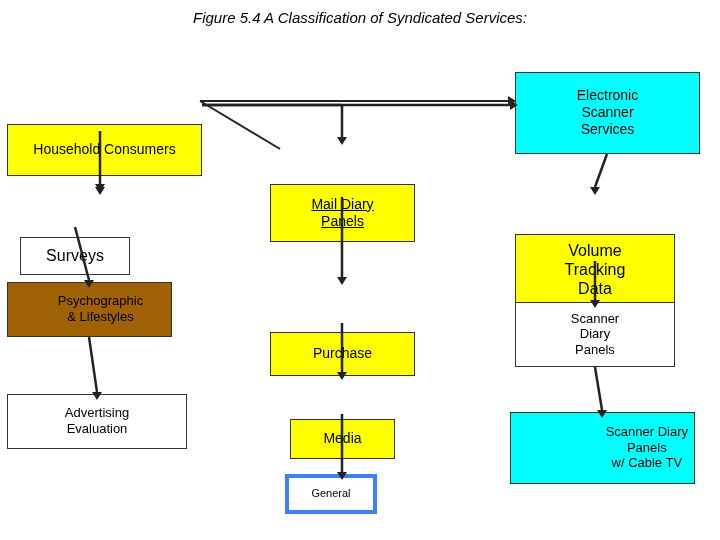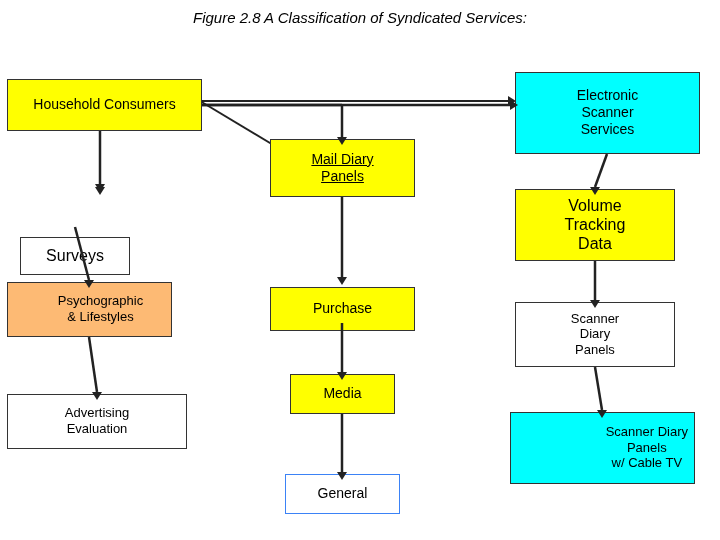--- a/index.html
+++ b/index.html
@@ -32,39 +32,39 @@
       align-items: center;
       justify-content: center;
       text-align: center;
       font-size: 14px;
       font-weight: normal;
       border: 1px solid #333;
       padding: 4px 6px;
       line-height: 1.2;
     }
 
-    .box-yellow { background: #ffff00; }
+    .box-yellow { background: #ffff00; margin-top: 45px; }
     .box-cyan { background: #00ffff; }
-    .box-magenta { background: #fdba74; color: #000; padding-left: 28px; }
+    .box-magenta { background: #a16207; color: #000; padding-left: 28px; }
     .box-white { background: white; }
 
     svg.arrows {
       position: absolute;
       top: 0;
       left: 0;
       width: 720px;
       height: 490px;
       pointer-events: none;
     }
   </style>
 </head>
 <body>
 
 <div class="figure-title">
-  <div>Figure 2.8  A Classification of Syndicated Services:</div>
+  <div>Figure 5.4  A Classification of Syndicated Services:</div>
 </div>
 
 <div class="diagram">
 
   <svg class="arrows">
 
     <line x1="200" y1="67" x2="508" y2="67" stroke="#222" stroke-width="2"></line>
     <polygon points="508,62 516,67 508,72" fill="#222"></polygon>
 
     <line x1="100" y1="90" x2="100" y2="150" stroke="#222" stroke-width="2"></line>
@@ -122,21 +122,21 @@
   <div class="box box-yellow" style="left:290px; top:340px; width:105px; height:40px; font-size:14px;">
     <span>Media</span>
   </div>
 
   <div class="box box-cyan" style="left:510px; top:378px; width:185px; height:72px; font-size:13px; white-space:pre-line;justify-content:flex-end;">
     <span>Scanner Diary
 Panels
 w/ Cable TV</span>
   </div>
 
-  <div class="box box-white" style="left:285px; top:440px; width:115px; height:40px; font-size:14px; border:1px solid #3b82f6;">
+  <div class="box box-white" style="left:285px; top:440px; width:92px; height:40px; font-size:11px; border:4px solid #3b82f6;">
     <span>General</span>
   </div>
 
   <svg style="position:absolute;top:0;left:0;width:720px;height:490px;pointer-events:none;">
 
     <line x1="202" y1="71" x2="510" y2="71" stroke="#222" stroke-width="2.5"></line>
     <polygon points="510,66 518,71 510,76" fill="#222"></polygon>
 
     <line x1="100" y1="97" x2="100" y2="153" stroke="#222" stroke-width="2.5"></line>
     <polygon points="95,153 100,161 105,153" fill="#222"></polygon>

